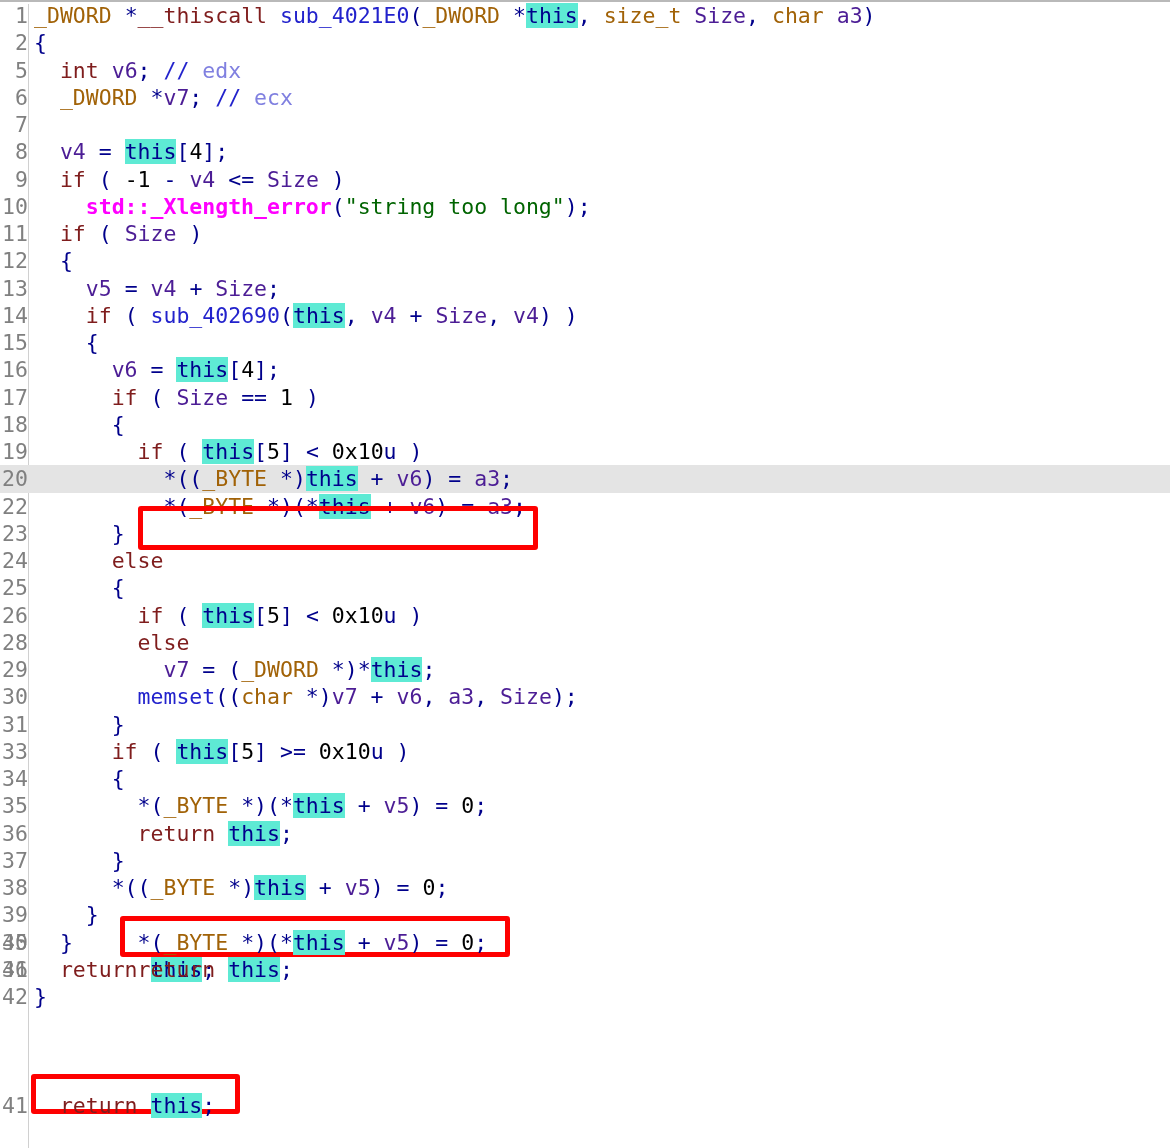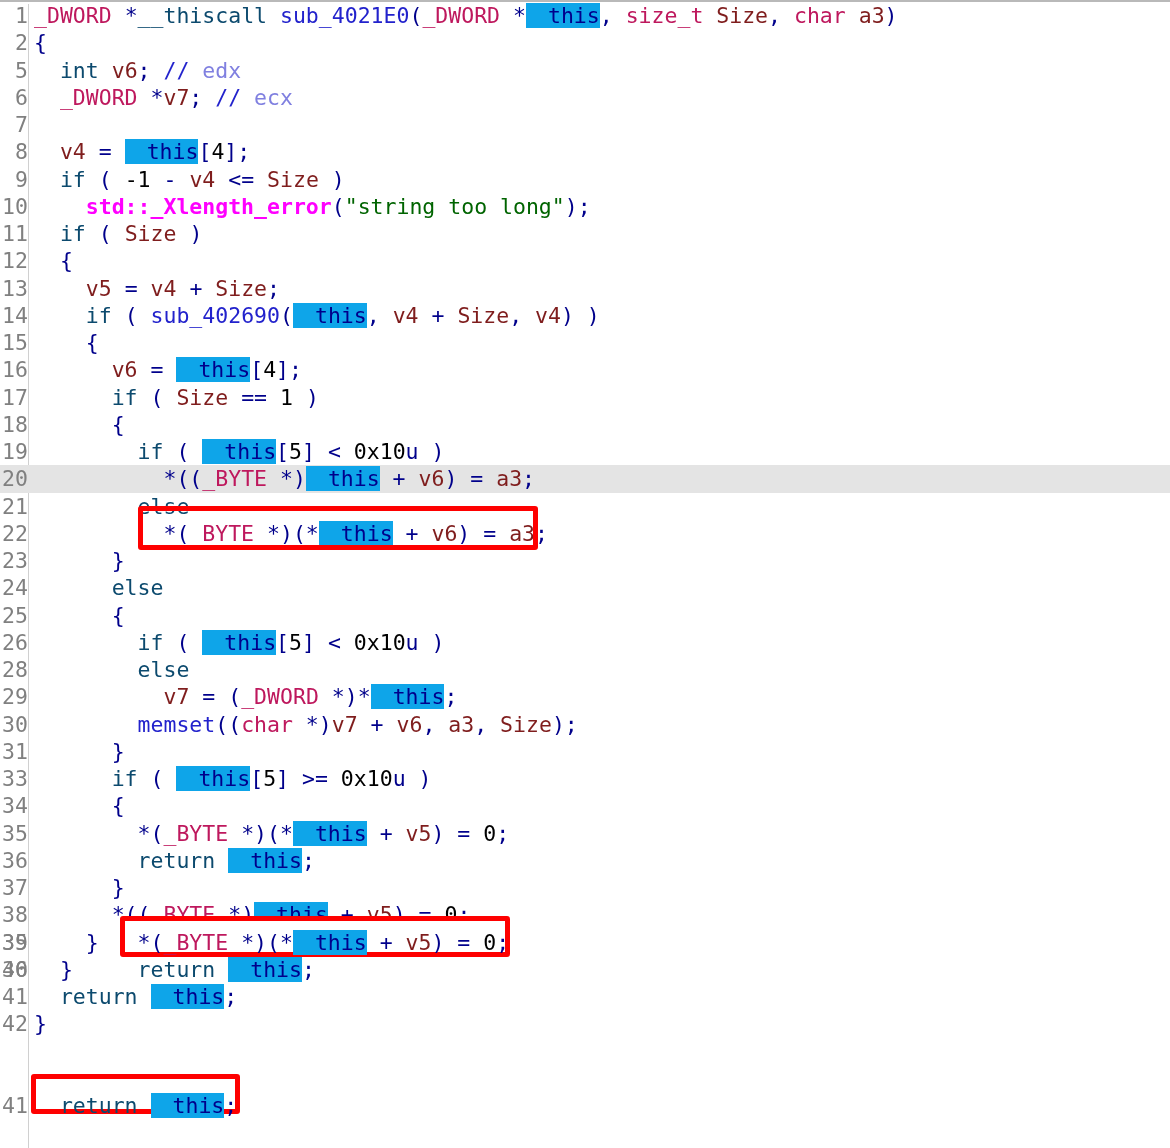--- a/index.html
+++ b/index.html
@@ -62,32 +62,32 @@
   }
 
   .linetext {
     display: inline-block;
     padding-left: 6px;
     vertical-align: top;
   }
 
   
   .t-punct   { color: #00008b; }
-  .t-kw      { color: #0c4a6e; }
-  .t-type    { color: #be185d; }
-  .t-var     { color: #7f1d1d; margin-top: 37px; }
+  .t-kw      { color: #7f1d1d; }
+  .t-type    { color: #a16207; }
+  .t-var     { color: #4c1d95; margin-top: 37px; }
   .t-num     { color: #000000; }
   .t-numsfx  { color: #00008b; }
   .t-func    { color: #2222cc; }
   .t-lib     { color: #ff00ff; font-weight: bold; }
   .t-str     { color: #006400; }
   .t-cmt     { color: #2222cc; }
   .t-reg     { color: #8080e0; }
   .t-plain   { color: #000000; }
-  .t-hl      { color: #00008b; background: #0ea5e9; padding-left: 22px; }
+  .t-hl      { color: #00008b; background: #5eead4; }
 
   
   .annot-box {
     position: absolute;
     border: 5px solid #fe0000;
     border-radius: 3px;
     box-sizing: border-box;
     pointer-events: none;
   }
   .annot-box.filled { background: #ffffff; }
@@ -109,21 +109,20 @@
       <div class="code-line"><span class="lineno">11</span><span class="linetext"><span class="t-plain">  </span><span class="t-kw">if</span><span class="t-plain"> </span><span class="t-punct">(</span><span class="t-plain"> </span><span class="t-var">Size</span><span class="t-plain"> </span><span class="t-punct">)</span></span></div>
       <div class="code-line"><span class="lineno">12</span><span class="linetext"><span class="t-plain">  </span><span class="t-punct">{</span></span></div>
       <div class="code-line"><span class="lineno">13</span><span class="linetext"><span class="t-plain">    </span><span class="t-var">v5</span><span class="t-plain"> </span><span class="t-punct">=</span><span class="t-plain"> </span><span class="t-var">v4</span><span class="t-plain"> </span><span class="t-punct">+</span><span class="t-plain"> </span><span class="t-var">Size</span><span class="t-punct">;</span></span></div>
       <div class="code-line"><span class="lineno">14</span><span class="linetext"><span class="t-plain">    </span><span class="t-kw">if</span><span class="t-plain"> </span><span class="t-punct">(</span><span class="t-plain"> </span><span class="t-func">sub_402690</span><span class="t-punct">(</span><span class="t-hl">this</span><span class="t-punct">,</span><span class="t-plain"> </span><span class="t-var">v4</span><span class="t-plain"> </span><span class="t-punct">+</span><span class="t-plain"> </span><span class="t-var">Size</span><span class="t-punct">,</span><span class="t-plain"> </span><span class="t-var">v4</span><span class="t-punct">)</span><span class="t-plain"> </span><span class="t-punct">)</span></span></div>
       <div class="code-line"><span class="lineno">15</span><span class="linetext"><span class="t-plain">    </span><span class="t-punct">{</span></span></div>
       <div class="code-line"><span class="lineno">16</span><span class="linetext"><span class="t-plain">      </span><span class="t-var">v6</span><span class="t-plain"> </span><span class="t-punct">=</span><span class="t-plain"> </span><span class="t-hl">this</span><span class="t-punct">[</span><span class="t-num">4</span><span class="t-punct">]</span><span class="t-punct">;</span></span></div>
       <div class="code-line"><span class="lineno">17</span><span class="linetext"><span class="t-plain">      </span><span class="t-kw">if</span><span class="t-plain"> </span><span class="t-punct">(</span><span class="t-plain"> </span><span class="t-var">Size</span><span class="t-plain"> </span><span class="t-punct">==</span><span class="t-plain"> </span><span class="t-num">1</span><span class="t-plain"> </span><span class="t-punct">)</span></span></div>
       <div class="code-line"><span class="lineno">18</span><span class="linetext"><span class="t-plain">      </span><span class="t-punct">{</span></span></div>
       <div class="code-line"><span class="lineno">19</span><span class="linetext"><span class="t-plain">        </span><span class="t-kw">if</span><span class="t-plain"> </span><span class="t-punct">(</span><span class="t-plain"> </span><span class="t-hl">this</span><span class="t-punct">[</span><span class="t-num">5</span><span class="t-punct">]</span><span class="t-plain"> </span><span class="t-punct">&lt;</span><span class="t-plain"> </span><span class="t-num">0x10</span><span class="t-numsfx">u</span><span class="t-plain"> </span><span class="t-punct">)</span></span></div>
       <div class="code-line current"><span class="lineno">20</span><span class="linetext"><span class="t-plain">          </span><span class="t-punct">*((</span><span class="t-type">_BYTE</span><span class="t-plain"> </span><span class="t-punct">*)</span><span class="t-hl">this</span><span class="t-plain"> </span><span class="t-punct">+</span><span class="t-plain"> </span><span class="t-var">v6</span><span class="t-punct">)</span><span class="t-plain"> </span><span class="t-punct">=</span><span class="t-plain"> </span><span class="t-var">a3</span><span class="t-punct">;</span></span></div>
-      <div class="code-line"><span class="lineno">21</span><span class="linetext"><span class="t-plain">        </span><span class="t-kw">else</span></span></div>
       <div class="code-line"><span class="lineno">22</span><span class="linetext"><span class="t-plain">          </span><span class="t-punct">*(</span><span class="t-type">_BYTE</span><span class="t-plain"> </span><span class="t-punct">*)(*</span><span class="t-hl">this</span><span class="t-plain"> </span><span class="t-punct">+</span><span class="t-plain"> </span><span class="t-var">v6</span><span class="t-punct">)</span><span class="t-plain"> </span><span class="t-punct">=</span><span class="t-plain"> </span><span class="t-var">a3</span><span class="t-punct">;</span></span></div>
       <div class="code-line"><span class="lineno">23</span><span class="linetext"><span class="t-plain">      </span><span class="t-punct">}</span></span></div>
       <div class="code-line"><span class="lineno">24</span><span class="linetext"><span class="t-plain">      </span><span class="t-kw">else</span></span></div>
       <div class="code-line"><span class="lineno">25</span><span class="linetext"><span class="t-plain">      </span><span class="t-punct">{</span></span></div>
       <div class="code-line"><span class="lineno">26</span><span class="linetext"><span class="t-plain">        </span><span class="t-kw">if</span><span class="t-plain"> </span><span class="t-punct">(</span><span class="t-plain"> </span><span class="t-hl">this</span><span class="t-punct">[</span><span class="t-num">5</span><span class="t-punct">]</span><span class="t-plain"> </span><span class="t-punct">&lt;</span><span class="t-plain"> </span><span class="t-num">0x10</span><span class="t-numsfx">u</span><span class="t-plain"> </span><span class="t-punct">)</span></span></div>
       <div class="code-line"><span class="lineno">28</span><span class="linetext"><span class="t-plain">        </span><span class="t-kw">else</span></span></div>
       <div class="code-line"><span class="lineno">29</span><span class="linetext"><span class="t-plain">          </span><span class="t-var">v7</span><span class="t-plain"> </span><span class="t-punct">=</span><span class="t-plain"> </span><span class="t-punct">(</span><span class="t-type">_DWORD</span><span class="t-plain"> </span><span class="t-punct">*)*</span><span class="t-hl">this</span><span class="t-punct">;</span></span></div>
       <div class="code-line"><span class="lineno">30</span><span class="linetext"><span class="t-plain">        </span><span class="t-func">memset</span><span class="t-punct">((</span><span class="t-type">char</span><span class="t-plain"> </span><span class="t-punct">*)</span><span class="t-var">v7</span><span class="t-plain"> </span><span class="t-punct">+</span><span class="t-plain"> </span><span class="t-var">v6</span><span class="t-punct">,</span><span class="t-plain"> </span><span class="t-var">a3</span><span class="t-punct">,</span><span class="t-plain"> </span><span class="t-var">Size</span><span class="t-punct">)</span><span class="t-punct">;</span></span></div>
       <div class="code-line"><span class="lineno">31</span><span class="linetext"><span class="t-plain">      </span><span class="t-punct">}</span></span></div>
       <div class="code-line"><span class="lineno">33</span><span class="linetext"><span class="t-plain">      </span><span class="t-kw">if</span><span class="t-plain"> </span><span class="t-punct">(</span><span class="t-plain"> </span><span class="t-hl">this</span><span class="t-punct">[</span><span class="t-num">5</span><span class="t-punct">]</span><span class="t-plain"> </span><span class="t-punct">&gt;=</span><span class="t-plain"> </span><span class="t-num">0x10</span><span class="t-numsfx">u</span><span class="t-plain"> </span><span class="t-punct">)</span></span></div>

